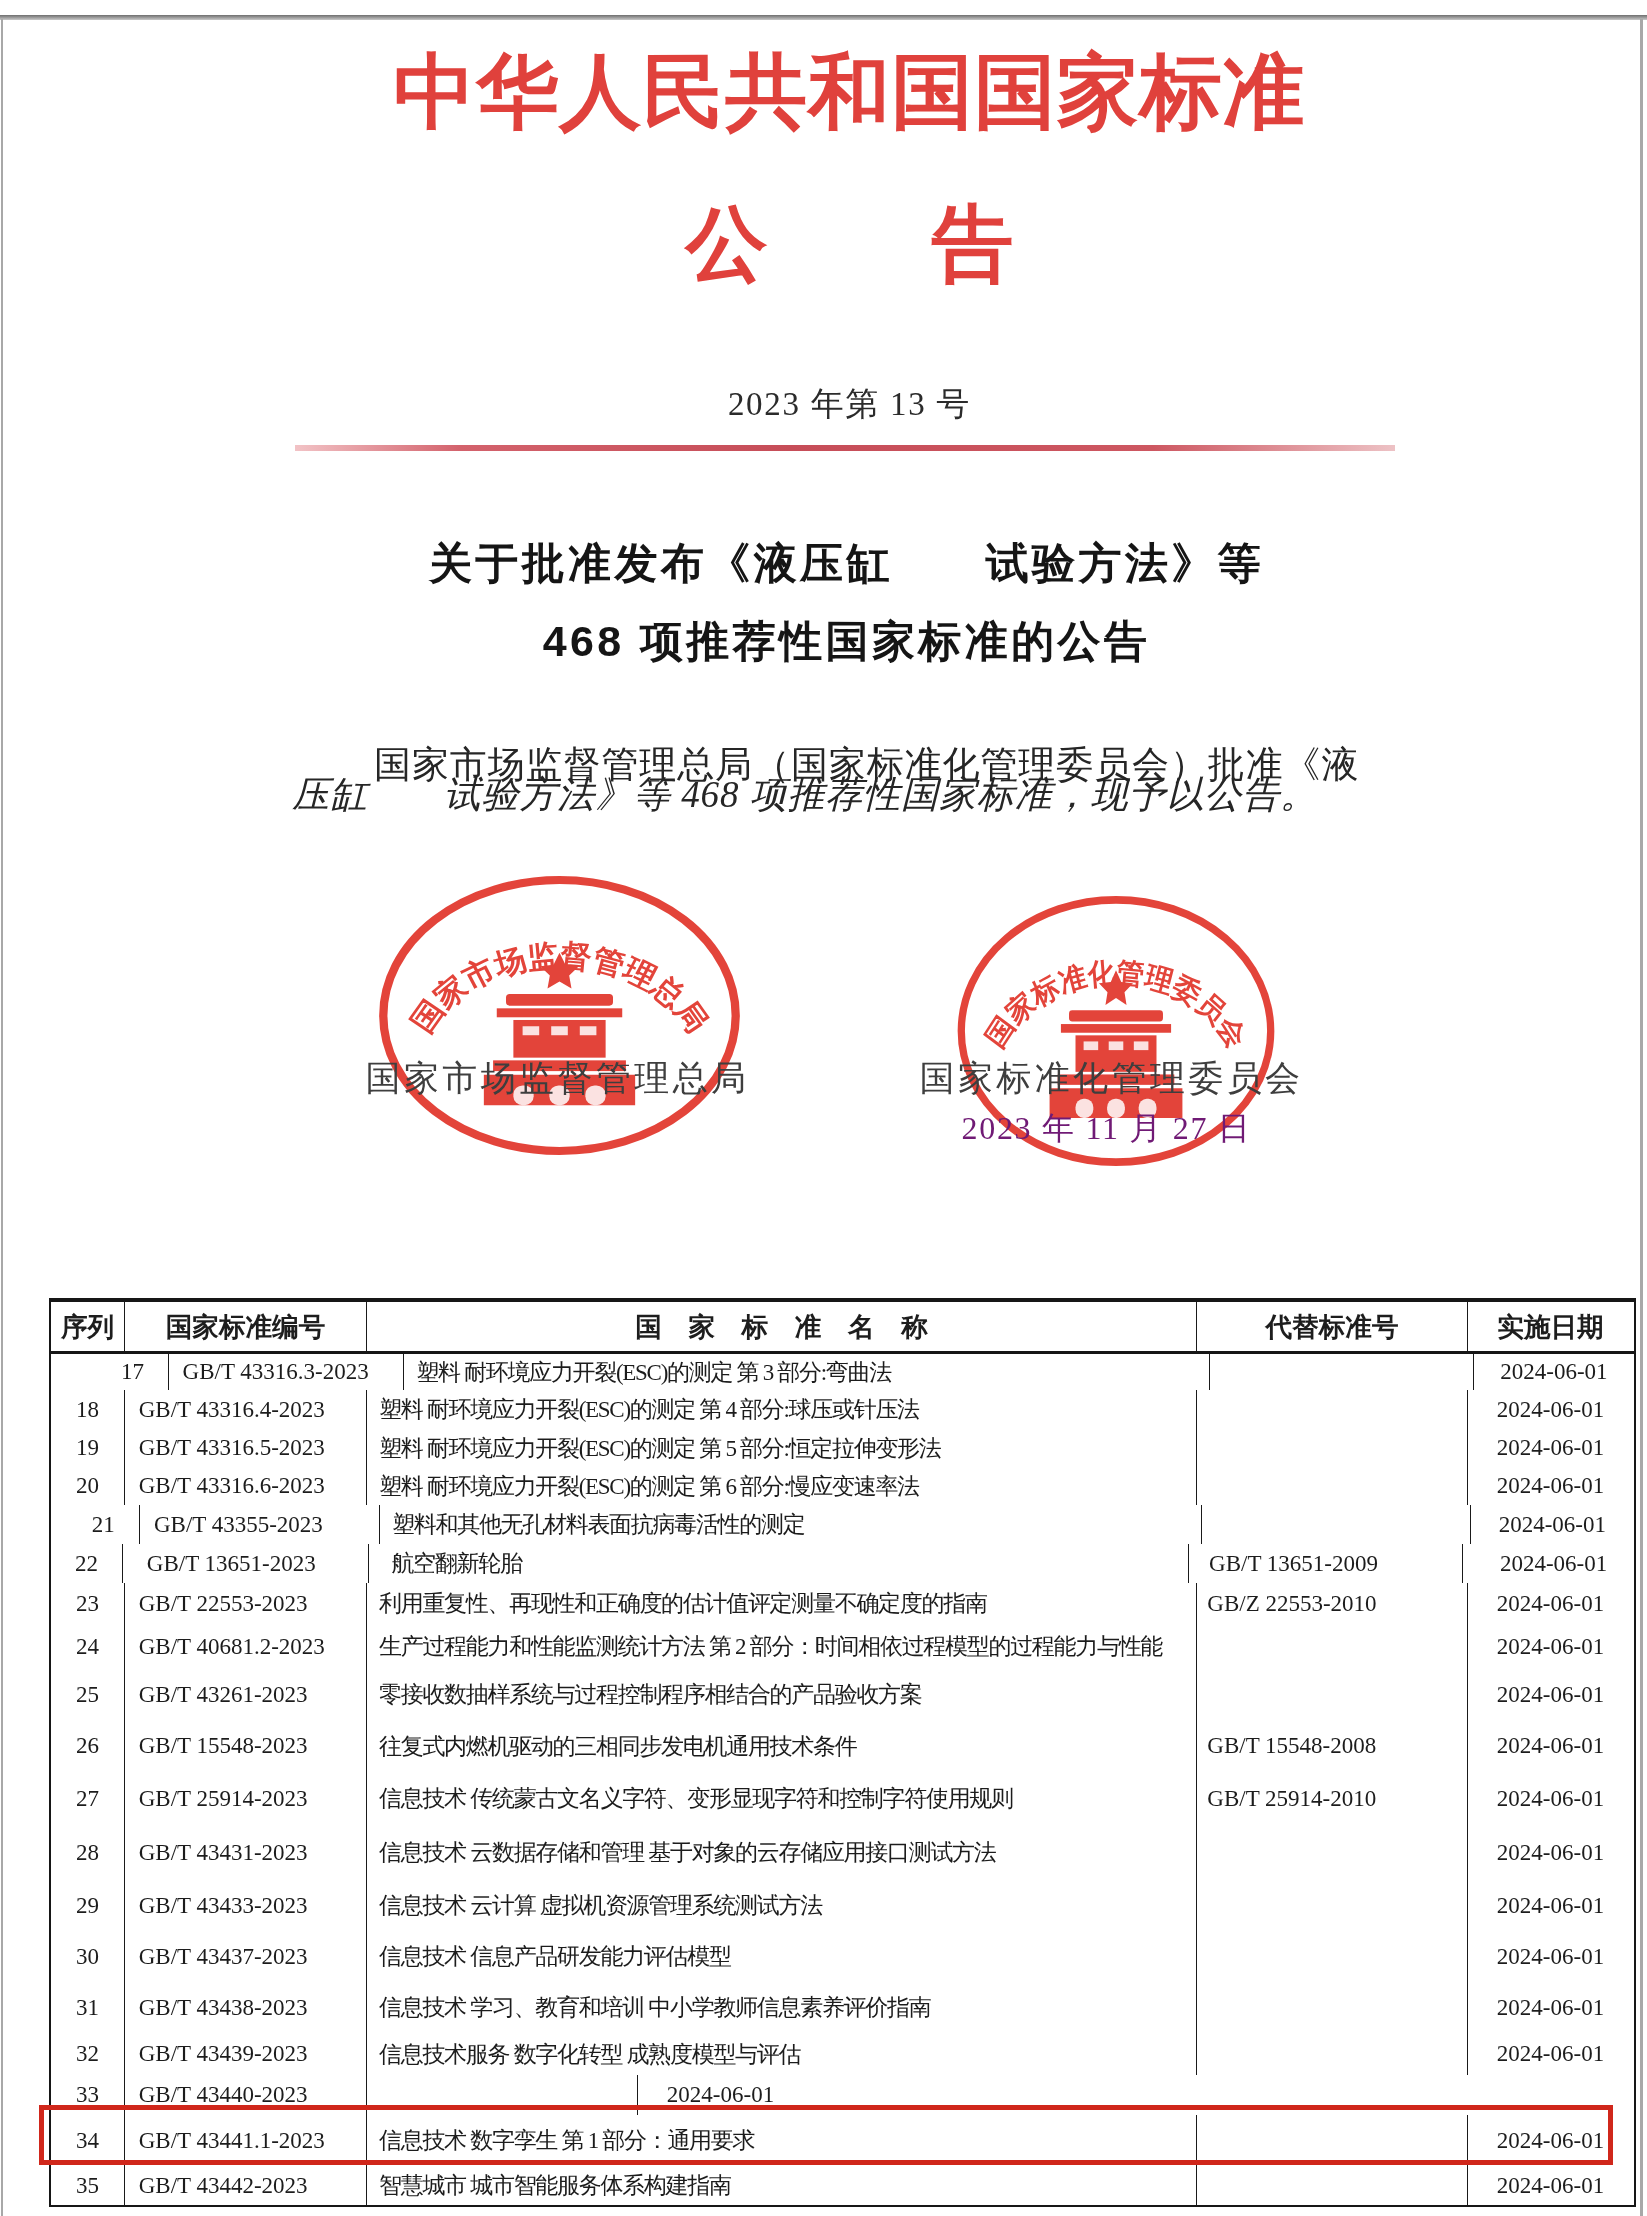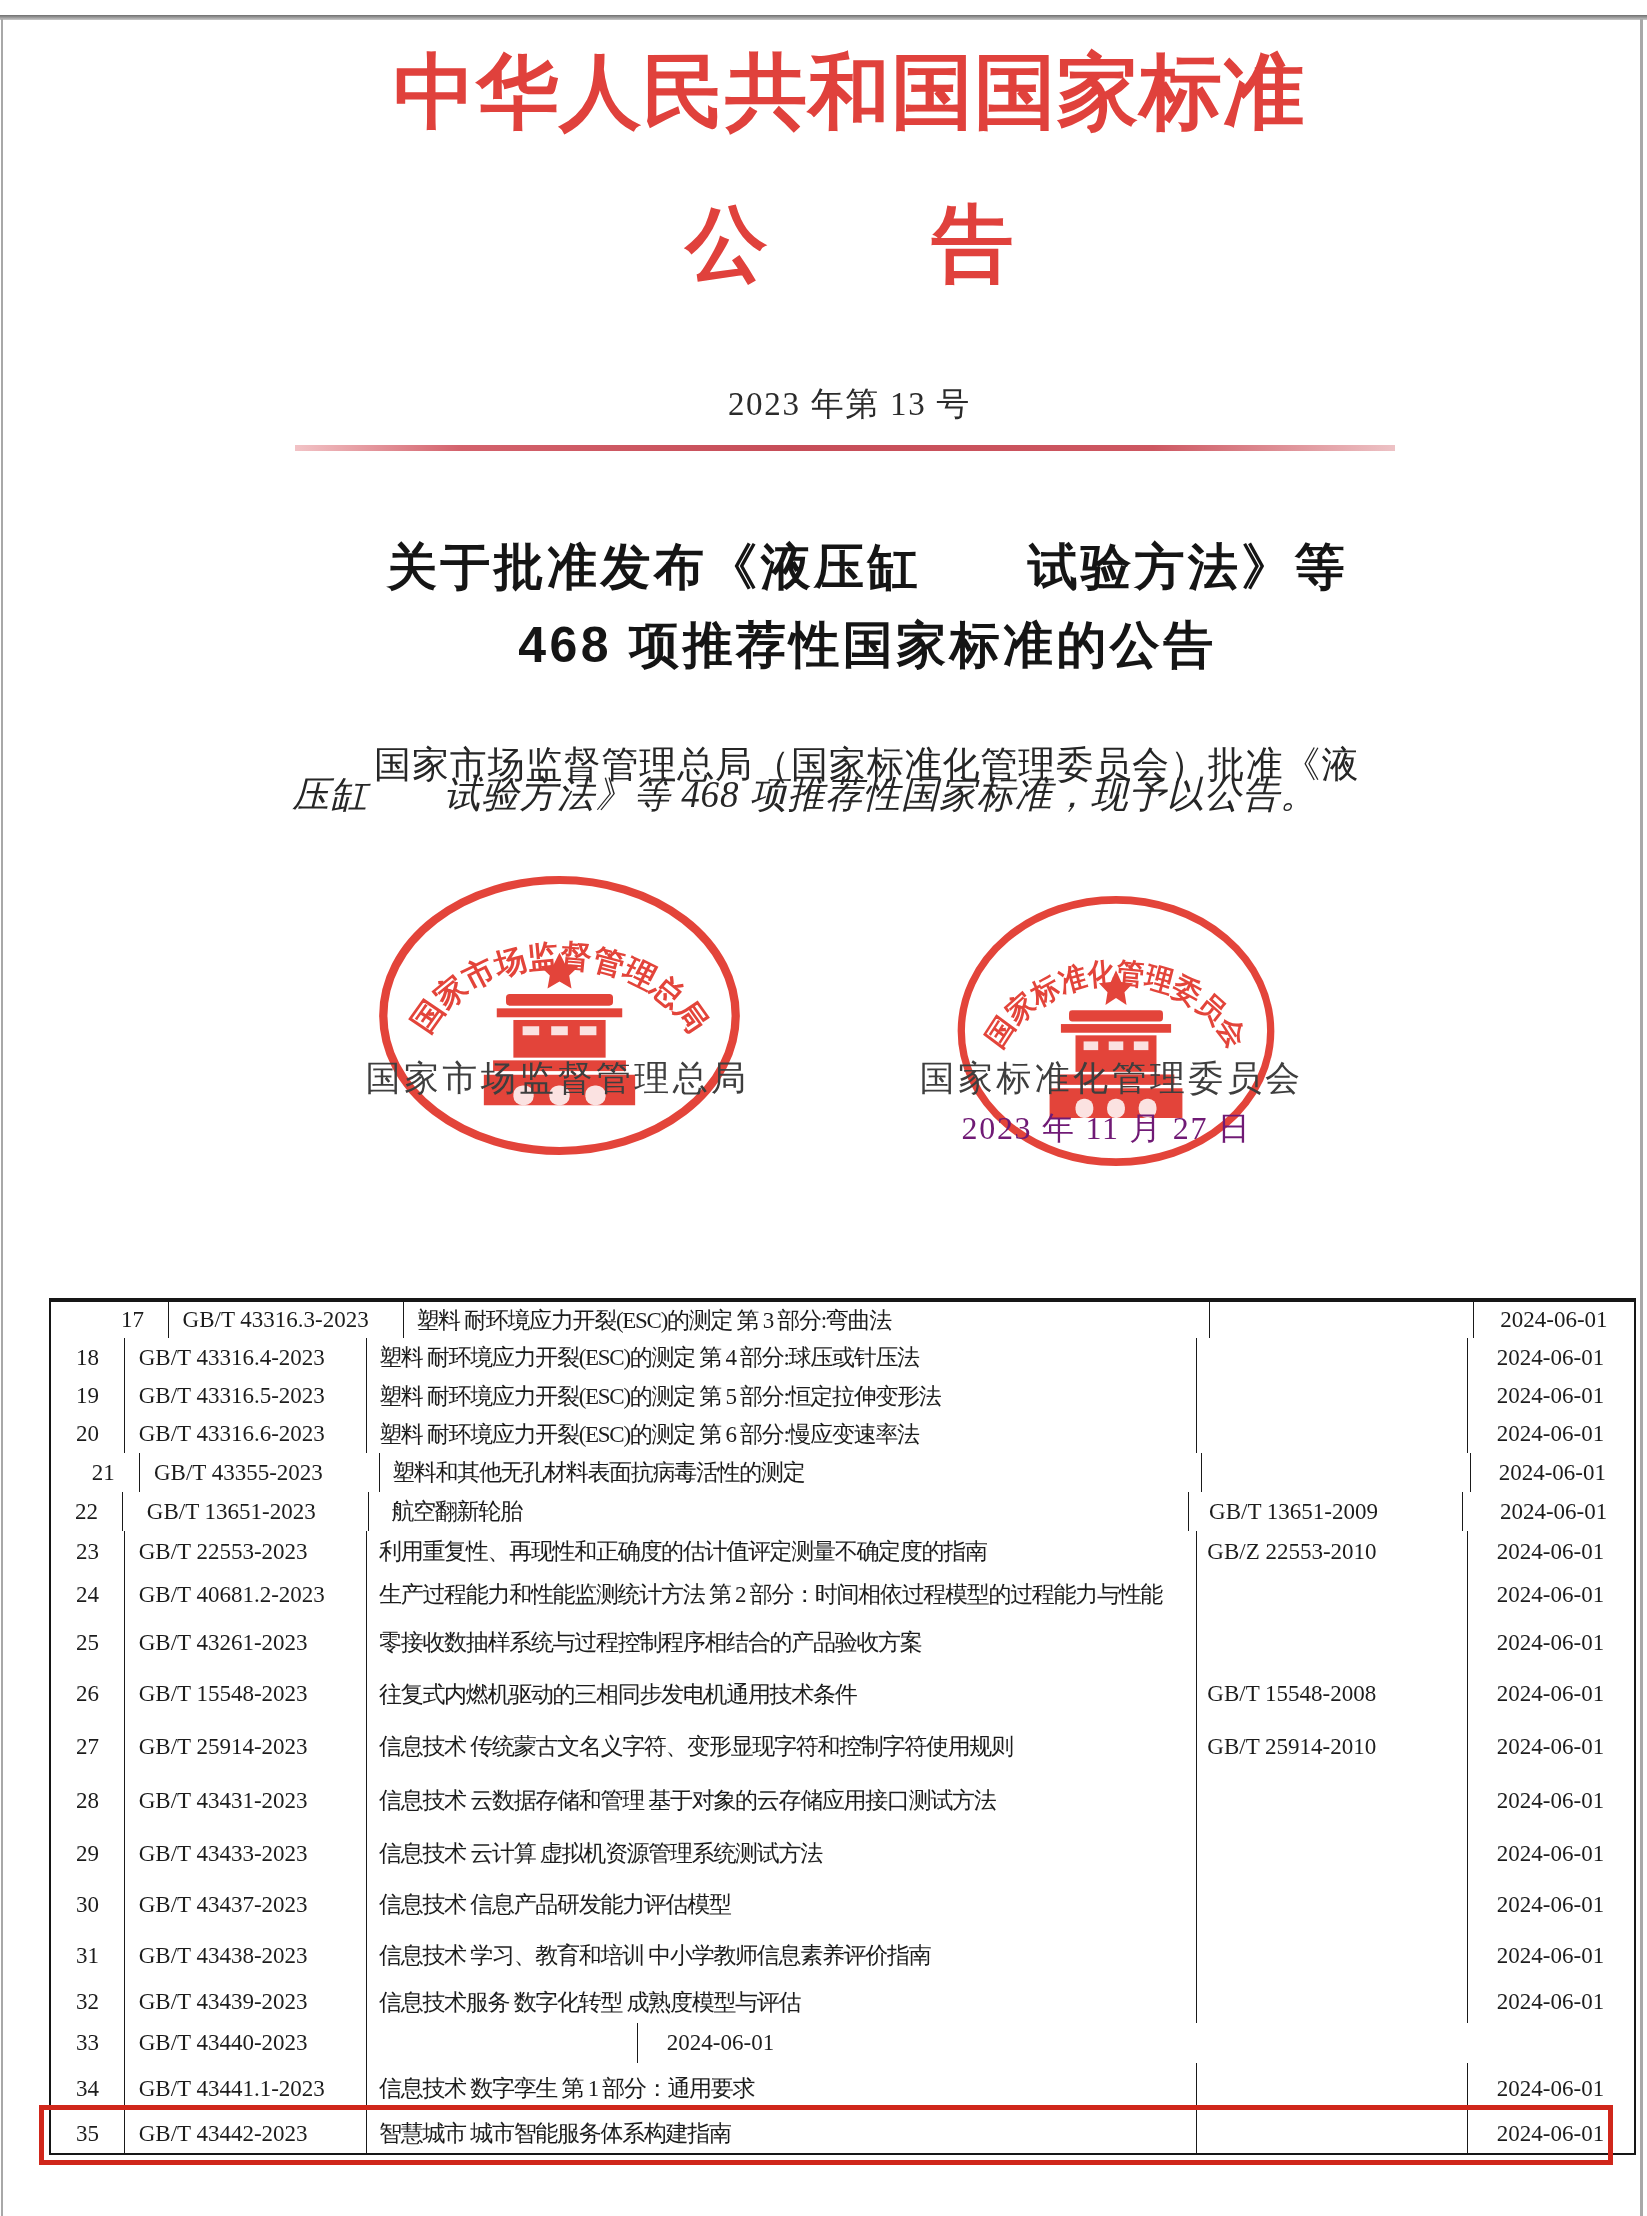--- a/index.html
+++ b/index.html
@@ -13,23 +13,23 @@
     background:linear-gradient(#6e6e6e,#c9c9c9);}
   .frame-left{position:absolute;left:0.9px;top:19px;bottom:0;width:2.6px;background:#a8a8a8;}
   .frame-right{position:absolute;left:1640px;top:19px;bottom:0;width:3.4px;background:#a8a8a8;}
 
   .center-item{position:absolute;left:292px;width:1115px;text-align:center;line-height:1.12;}
   .doc-title{top:47px;font-size:82px;font-weight:bold;color:var(--accent);letter-spacing:0.9px;}
   .announce{top:199px;font-size:82px;font-weight:bold;color:var(--accent);}
   .issue{top:386px;font-size:33px;color:#2b2b2b;letter-spacing:1.7px;}
   .red-rule{position:absolute;left:295px;top:445px;width:1100px;height:6px;
     background:linear-gradient(90deg,#f2c3c6,#d3626c 15%,#c64d58 45%,#cd5761 78%,#edc2c5);}
-  .heading{position:absolute;left:284px;width:1167px;text-align:center;
+  .heading{position:absolute;left:263px;width:1167px;text-align:center;
     font-family:"Liberation Sans","DejaVu Sans",sans-serif;font-weight:700;color:#151515;
-    font-size:50px;letter-spacing:3.4px;line-height:1;}
+    font-size:43px;letter-spacing:3.4px;line-height:1;}
   .heading1{top:542px;} .heading2{top:620px;}
   .body-line{position:absolute;left:292px;width:1133px;font-size:37px;color:#262626;
     letter-spacing:0.9px;line-height:1.1;text-align:left;}
   .body1{top:745px;padding-left:82px;} .body2{top:775px;font-style:italic;}
 
   .seal{position:absolute;opacity:.95;}
   .seal svg{display:block;width:100%;height:100%;}
   .seal-left{left:375px;top:872px;width:369px;height:287px;z-index:2;}
   .seal-right{left:954px;top:892px;width:324px;height:278px;z-index:2;}
   .agency{position:absolute;top:1055px;font-size:35px;color:#3e3e3e;letter-spacing:3.4px;
@@ -126,20 +126,27 @@
         <rect x="228" y="238" width="22" height="22" rx="10" fill="#fff" opacity=".85"></rect>
       </g>
     </svg>
   </div>
 
   <div class="agency agency-left">国家市场监督管理总局</div>
   <div class="agency agency-right">国家标准化管理委员会</div>
   <div class="seal-date">2023 年 11 月 27 日</div>
 
   <div class="std-table">
+    <div class="trow th-row">
+        <div class="tcell w0">序列</div>
+        <div class="tcell w1">国家标准编号</div>
+        <div class="tcell w2">国　家　标　准　名　称</div>
+        <div class="tcell w3">代替标准号</div>
+        <div class="tcell w4">实施日期</div>
+      </div>
     <div>
         <div class="trow td-row" style="height: 36px; padding-left: 46px;">
           <div class="tcell w0">17</div>
           <div class="tcell w1">GB/T 43316.3-2023</div>
           <div class="tcell w2">塑料 耐环境应力开裂(ESC)的测定 第 3 部分:弯曲法</div>
           <div class="tcell w3"></div>
           <div class="tcell w4">2024-06-01</div>
         </div>
         <div class="trow td-row" style="height: 39px;">
           <div class="tcell w0">18</div>

